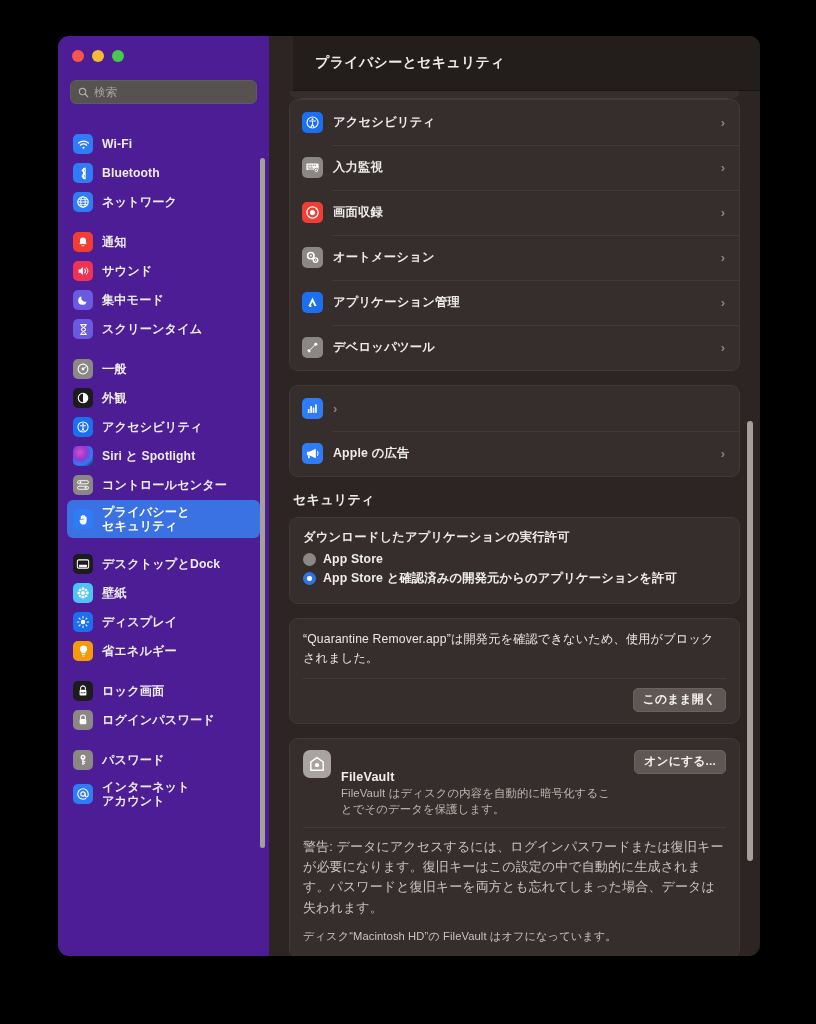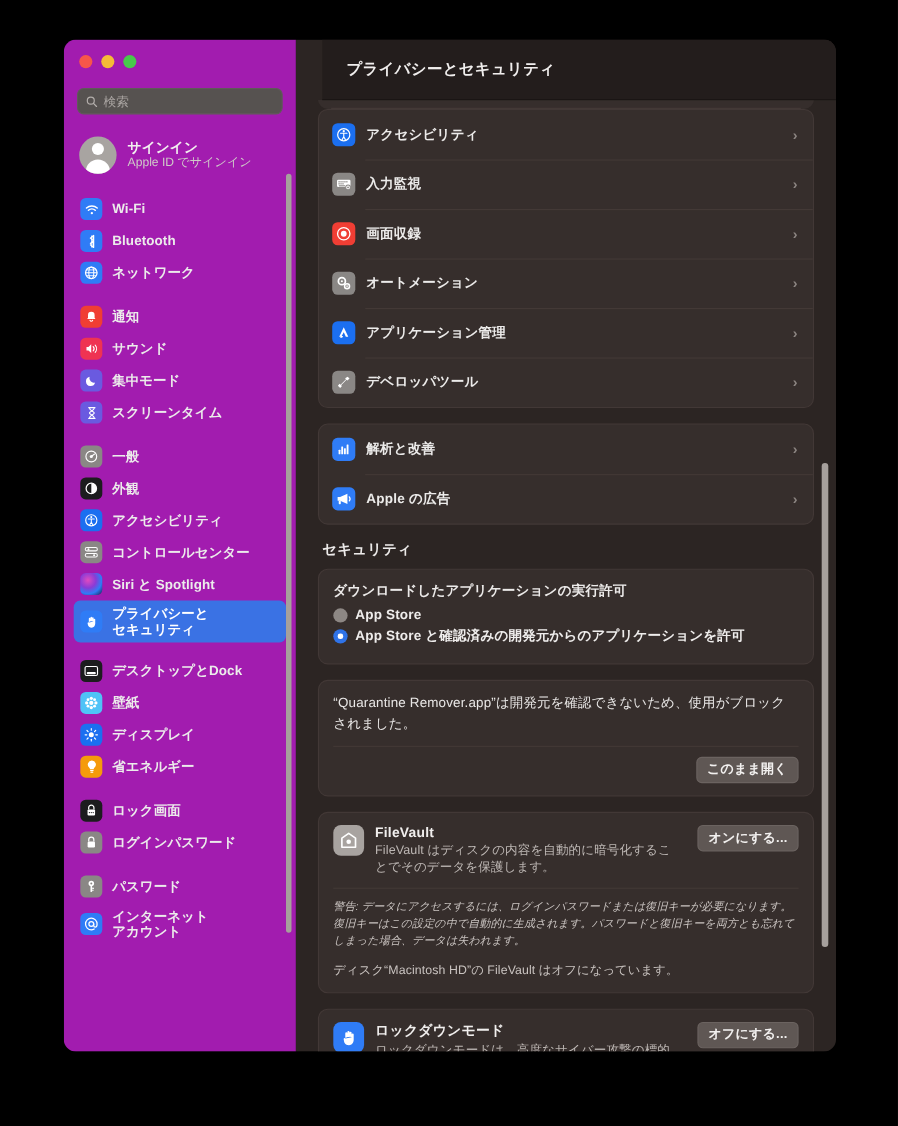--- a/index.html
+++ b/index.html
@@ -21,21 +21,21 @@
     height: 920px;
     border-radius: 11px;
     overflow: hidden;
     display: flex;
     box-shadow: 0 12px 40px rgba(0,0,0,.75);
   }
 
   
   .sidebar {
     width: 211px;
-    background: #a21caf;
+    background: #4c1d95;
     position: relative;
     display: flex;
     flex-direction: column;
     flex: 0 0 211px;
   }
 
   .traffic {
     height: 40px;
     display: flex;
     align-items: center;
@@ -314,38 +314,37 @@
     padding: 11px 13px 10px 13px;
     gap: 10px;
     align-items: flex-start;
   }
   .feat-icon {
     width: 28px; height: 28px; border-radius: 7px;
     flex: 0 0 28px;
     display: flex; align-items: center; justify-content: center;
     color: #fff; font-size: 16px; line-height: 1;
   }
-  .feat-body { flex: 1 1 auto; min-width: 0; }
+  .feat-body { flex: 1 1 auto; min-width: 0; margin-top: 20px; }
   .feat-title {
     font-size: 12.6px; color: #f0eeed; font-weight: 600;
     margin-bottom: 1px; letter-spacing: .2px;
   }
   .feat-desc {
     font-size: 11.4px; color: #bdb7b4; line-height: 1.42;
     letter-spacing: .1px;
   }
   .feat .btn { margin-left: 8px; flex: 0 0 auto; }
 
   .fv-warn {
-    font-size: 10px;
+    font-size: 13px;
     color: #c9c3c0;
     line-height: 1.55;
     padding: 9px 13px 3px 13px;
     letter-spacing: .1px;
-    font-style: italic;
   }
   .fv-status {
     font-size: 11.2px;
     color: #c9c3c0;
     line-height: 1.5;
     padding: 7px 13px 12px 13px;
     letter-spacing: .1px;
   }
 
   
@@ -385,27 +384,20 @@
             <circle cx="6.6" cy="6.6" r="4.6" fill="none" stroke="#b3aeab" stroke-width="1.6"></circle>
             <line x1="10.2" y1="10.2" x2="14.2" y2="14.2" stroke="#b3aeab" stroke-width="1.7" stroke-linecap="round"></line>
           </svg>
         </span>
         <span class="ph">検索</span>
       </div>
     </div>
 
     <div class="sb-scroll">
 
-      <div class="account-row">
-        <div class="avatar"></div>
-        <div class="acct-text">
-          <div class="acct-name">サインイン</div>
-          <div class="acct-sub">Apple ID でサインイン</div>
-        </div>
-      </div>
 
       <div class="sb-group gap">
         <div class="sb-item">
           <span class="sicon" style="background:#2f7cf6">
             <svg width="13" height="13" viewBox="0 0 16 16">
                 <path d="M2 6.2a9 9 0 0112 0" stroke="#fff" stroke-width="1.7" fill="none" stroke-linecap="round"></path>
                 <path d="M4.2 8.8a5.6 5.6 0 017.6 0" stroke="#fff" stroke-width="1.7" fill="none" stroke-linecap="round"></path>
                 <circle cx="8" cy="12" r="1.3" fill="#fff"></circle>
               </svg>
           </span>
@@ -497,33 +489,33 @@
           <span class="sicon" style="background:#1b6ff0">
             <svg width="14" height="14" viewBox="0 0 16 16">
                 <circle cx="8" cy="8" r="5.8" fill="none" stroke="#fff" stroke-width="1.2"></circle>
                 <circle cx="8" cy="4.7" r="1.1" fill="#fff"></circle>
                 <path d="M4.9 6.6h6.2M8 6.9v3.1M8 10l-1.6 2.7M8 10l1.6 2.7" stroke="#fff" stroke-width="1.1" stroke-linecap="round"></path>
               </svg>
           </span>
           <span class="sb-label">アクセシビリティ</span>
         </div>
         <div class="sb-item">
+          <span class="sicon" style="background:radial-gradient(circle at 35% 32%, #e04bc0 0%, #8a3bd6 38%, #2f7cf6 66%, #1c1c4e 100%)"></span>
+          <span class="sb-label">Siri と Spotlight</span>
+        </div>
+        <div class="sb-item">
           <span class="sicon" style="background:#8a8785">
             <svg width="14" height="12" viewBox="0 0 16 14">
                 <rect x="1.6" y="2" width="12.8" height="3.6" rx="1.8" fill="none" stroke="#fff" stroke-width="1.1"></rect>
                 <circle cx="5" cy="3.8" r="1.1" fill="#fff"></circle>
                 <rect x="1.6" y="8.4" width="12.8" height="3.6" rx="1.8" fill="none" stroke="#fff" stroke-width="1.1"></rect>
                 <circle cx="11" cy="10.2" r="1.1" fill="#fff"></circle>
               </svg>
           </span>
           <span class="sb-label">コントロールセンター</span>
-        </div>
-        <div class="sb-item">
-          <span class="sicon" style="background:radial-gradient(circle at 35% 32%, #e04bc0 0%, #8a3bd6 38%, #2f7cf6 66%, #1c1c4e 100%)"></span>
-          <span class="sb-label">Siri と Spotlight</span>
         </div>
         <div class="sb-item selected tall">
           <span class="sicon" style="background:#2f7cf6">
             <svg width="13" height="13" viewBox="0 0 16 16">
                 <path d="M4.6 8V4.2a.9.9 0 011.8 0V7.4m0-.2V3.1a.9.9 0 011.8 0v4.1m0-.2V3.6a.9.9 0 011.8 0v3.7m0 .1V5.1a.9.9 0 011.8 0v4.6c0 2.6-1.6 4.6-4 4.6-2.2 0-3.3-1-4.1-2.6L3.3 9.6a.95.95 0 011.5-1.1z" fill="#fff"></path>
               </svg>
           </span>
           <span class="sb-label"><span>プライバシーと</span><br><span>セキュリティ</span></span>
         </div>
       </div>
@@ -743,21 +735,20 @@
           <span class="ricon" style="background:#2f7cf6">
             <svg width="15" height="15" viewBox="0 0 16 16">
                 <g fill="#fff">
                   <rect x="3" y="8.4" width="1.8" height="4.4" rx=".5"></rect>
                   <rect x="5.6" y="5.2" width="1.8" height="7.6" rx=".5"></rect>
                   <rect x="8.2" y="7" width="1.8" height="5.8" rx=".5"></rect>
                   <rect x="10.8" y="3.4" width="1.8" height="9.4" rx=".5"></rect>
                 </g>
               </svg>
           </span>
-          <span class="label">解析と改善</span>
           <span class="chev">›</span>
         </div>
         <div class="row">
           <span class="ricon" style="background:#2f7cf6">
             <svg width="15" height="13" viewBox="0 0 16 14">
                 <path d="M2 5.2h2.4L11.6 2v10L4.4 8.8H2z" fill="#fff"></path>
                 <rect x="3.1" y="8.8" width="2" height="3.4" rx=".7" fill="#fff"></rect>
                 <path d="M13.4 5a3.2 3.2 0 010 4" stroke="#fff" stroke-width="1.2" fill="none" stroke-linecap="round"></path>
               </svg>
           </span>

